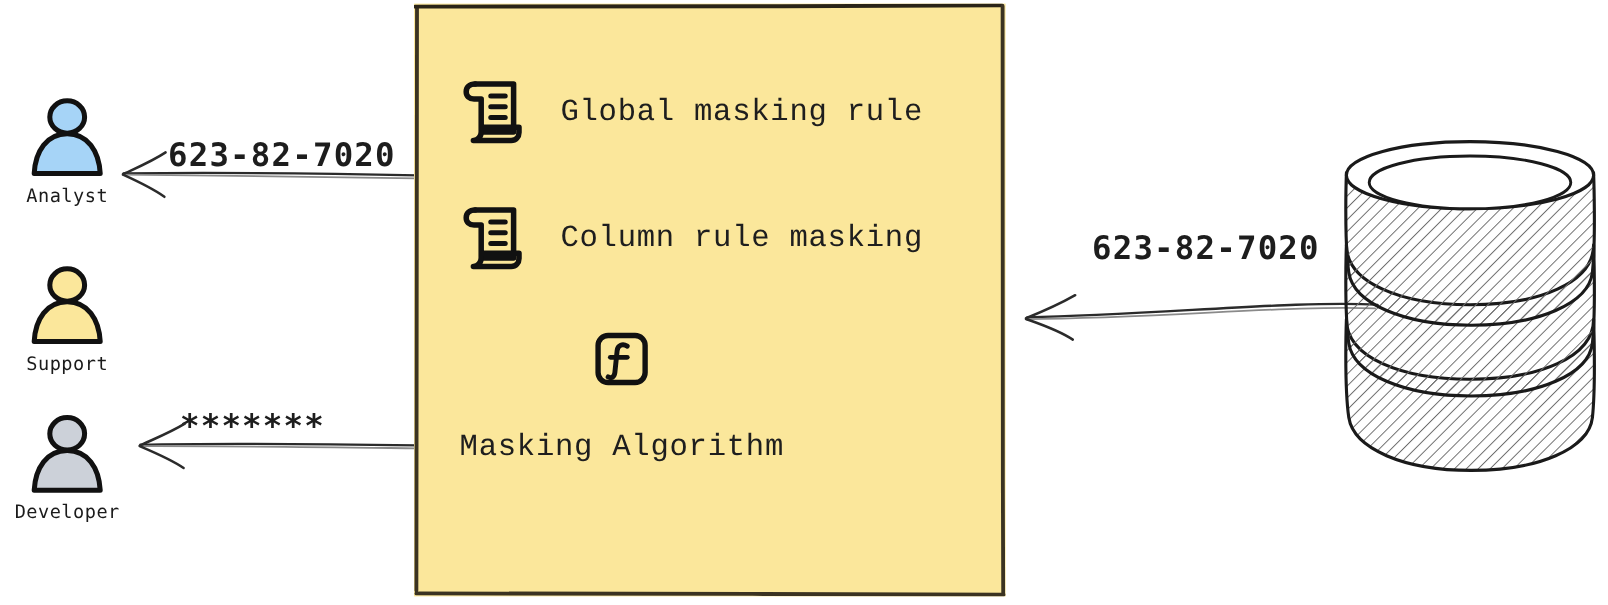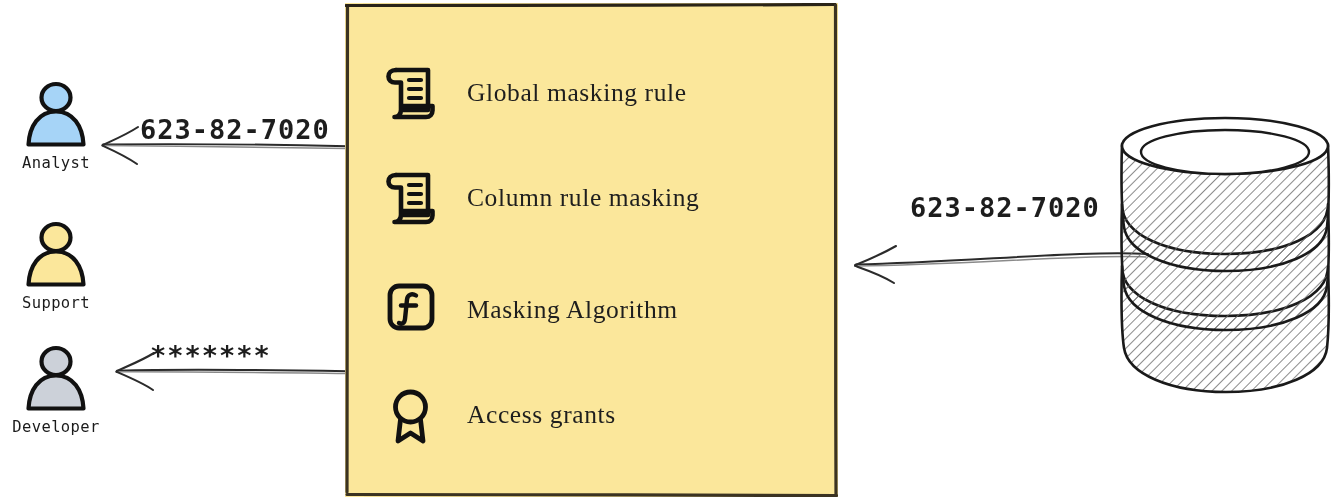--- a/index.html
+++ b/index.html
@@ -109,29 +109,29 @@
     gap: 28px;
     height: 72px;
   }
   .policy-item .policy-icon {
     width: 56px;
     height: 60px;
     flex: 0 0 56px;
     display: block;
   }
   .policy-item .policy-text {
-    font-family: Liberation Serif, serif;
+    font-family: Liberation Mono, monospace;
     font-size: 25.5px;
     color: #1e1e1e;
     white-space: nowrap;
     letter-spacing: 0.6px;
   }
   .policy-item:nth-child(1) { top: 54px; }
   .policy-item:nth-child(2) { top: 159px; }
-  .policy-item:nth-child(3) { top: 271px; }
+  .policy-item:nth-child(3) { top: 271px; flex-direction: column; }
   .policy-item:nth-child(4) { top: 376px; }
 
   
   #database {
     position: absolute;
     left: 1110px;
     top: 116px;
     width: 228px;
     height: 286px;
   }
@@ -223,27 +223,20 @@
 
       <div class="policy-item">
         <svg class="policy-icon" viewBox="0 0 56 60">
           <rect x="7" y="6" width="42" height="42" rx="9" ry="9" fill="none" stroke="#111111" stroke-width="4.8"></rect>
           <path d="M33 15.5 C29 13 24.5 14.5 24 19.5 L22 39 C21.5 43.5 18.5 44.5 16 43" fill="none" stroke="#111111" stroke-width="4.4" stroke-linecap="round"></path>
           <line x1="18" y1="25.5" x2="33" y2="25.5" stroke="#111111" stroke-width="4.4" stroke-linecap="round"></line>
         </svg>
         <span class="policy-text">Masking Algorithm</span>
       </div>
 
-      <div class="policy-item">
-        <svg class="policy-icon" viewBox="0 0 56 60">
-          <circle cx="27.5" cy="22" r="15" fill="none" stroke="#111111" stroke-width="4.8"></circle>
-          <path d="M17.5 34.5 L15 56 L27.5 48 L40 56 L37.5 34.5" fill="none" stroke="#111111" stroke-width="4.8" stroke-linejoin="round" stroke-linecap="round"></path>
-        </svg>
-        <span class="policy-text">Access grants</span>
-      </div>
 
     </div>
   </div>
 
   <svg id="policy-box-edge" width="493" height="494" viewBox="0 0 493 494">
     <path d="M2.5 3 C2 120 3.5 300 2 489" fill="none" stroke="#3b3322" stroke-width="3.2" stroke-linecap="round"></path>
     <path d="M1 2.5 C110 1.5 330 3 490 1.5" fill="none" stroke="#2a2418" stroke-width="3.2" stroke-linecap="round"></path>
     <path d="M490.5 2 C492 140 490 320 491 491" fill="none" stroke="#3b3322" stroke-width="3.2" stroke-linecap="round"></path>
     <path d="M2 491.5 C130 493 340 491 491.5 492.5" fill="none" stroke="#3b3322" stroke-width="3.2" stroke-linecap="round"></path>
   </svg>

